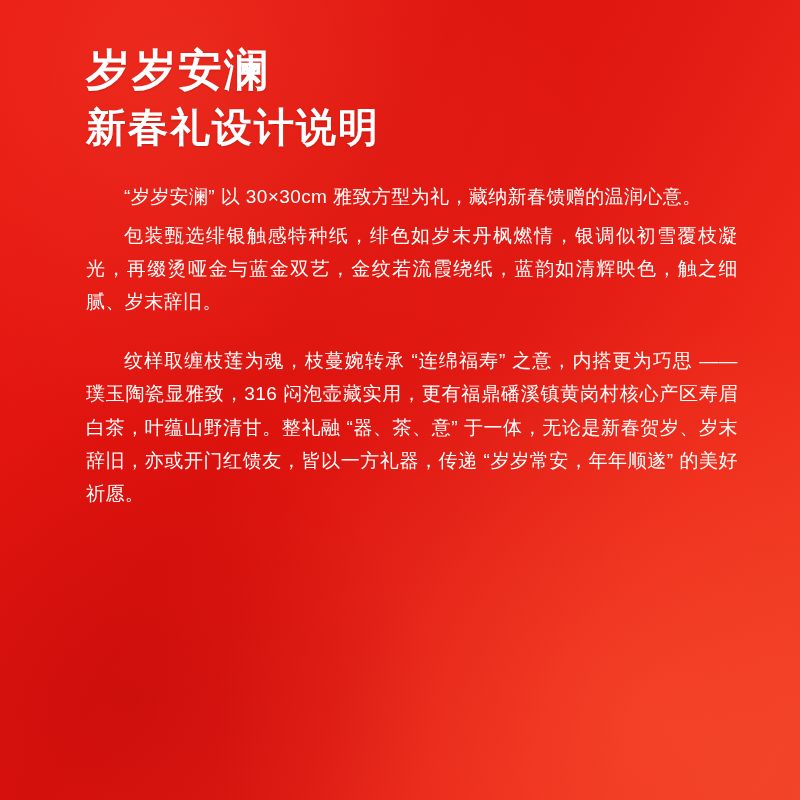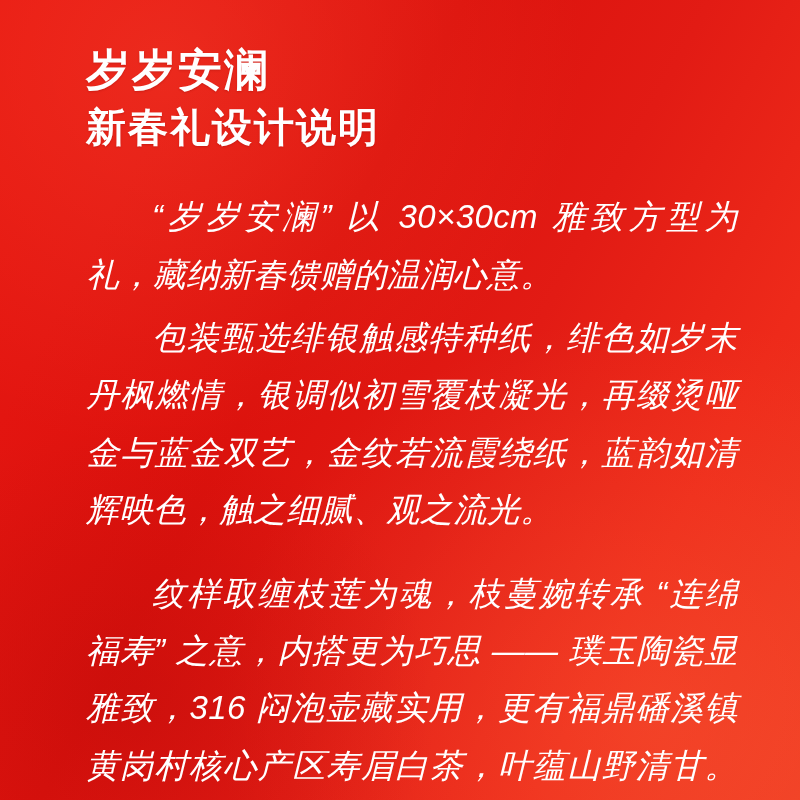--- a/index.html
+++ b/index.html
@@ -54,49 +54,48 @@
     height: 560px;
     background: radial-gradient(ellipse at 50% 50%, rgba(176,8,8,0.35), rgba(176,8,8,0) 70%);
     pointer-events: none;
   }
   .content {
     position: relative;
     padding: 40px 62px 0 86px;
     box-sizing: border-box;
   }
   .title-block {
-    margin-bottom: 34px;
+    margin-bottom: 26px;
   }
   .title-line {
     color: #ffffff;
     font-weight: 700;
     letter-spacing: 2px;
     line-height: 1.36;
     text-shadow: 0 1px 2px rgba(120,0,0,0.25);
   }
   .title-main {
     font-size: 44px;
   }
   .title-sub {
     font-size: 40px;
   }
   .body-block {
     margin-top: 14px;
   }
   .para {
     color: #ffffff;
-    font-size: 33px;
+    font-size: 19px;
     line-height: 1.74;
     letter-spacing: 0.4px;
     text-indent: 2em;
     margin: 0 0 6px 0;
     text-align: justify;
     text-justify: inter-ideograph;
     max-width: 660px;
-    font-style: italic;
   }
   .para:last-child {
     margin-bottom: 0;
     margin-top: 26px;
   }
 </style>
 </head>
 <body>
 
 <div class="poster">
@@ -106,18 +105,18 @@
 
   <div class="content">
 
     <div class="title-block">
       <div class="title-line title-main">岁岁安澜</div>
       <div class="title-line title-sub">新春礼设计说明</div>
     </div>
 
     <div class="body-block">
       <p class="para">“岁岁安澜” 以 30×30cm 雅致方型为礼，藏纳新春馈赠的温润心意。</p>
-      <p class="para">包装甄选绯银触感特种纸，绯色如岁末丹枫燃情，银调似初雪覆枝凝光，再缀烫哑金与蓝金双艺，金纹若流霞绕纸，蓝韵如清辉映色，触之细腻、观之流光。</p>
+      <p class="para">包装甄选绯银触感特种纸，绯色如岁末丹枫燃情，银调似初雪覆枝凝光，再缀烫哑金与蓝金双艺，金纹若流霞绕纸，蓝韵如清辉映色，触之细腻、岁末辞旧。</p>
       <p class="para">纹样取缠枝莲为魂，枝蔓婉转承 “连绵福寿” 之意，内搭更为巧思 —— 璞玉陶瓷显雅致，316 闷泡壶藏实用，更有福鼎磻溪镇黄岗村核心产区寿眉白茶，叶蕴山野清甘。整礼融 “器、茶、意” 于一体，无论是新春贺岁、岁末辞旧，亦或开门红馈友，皆以一方礼器，传递 “岁岁常安，年年顺遂” 的美好祈愿。</p>
     </div>
 
   </div>
 </div>
 
 </body></html>

